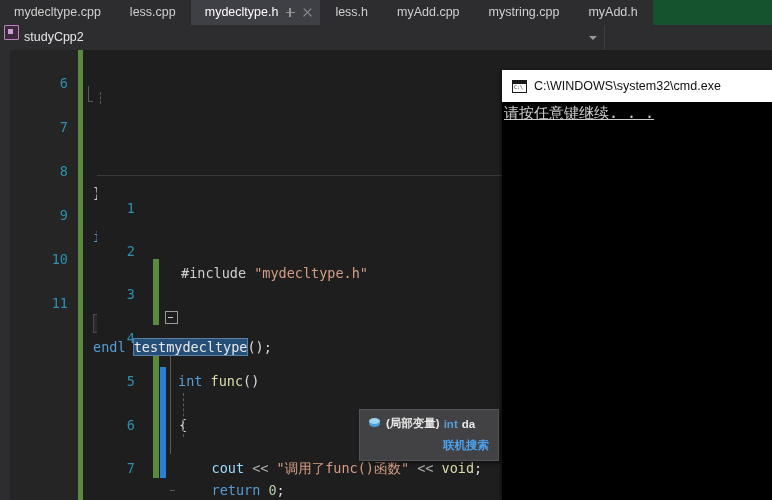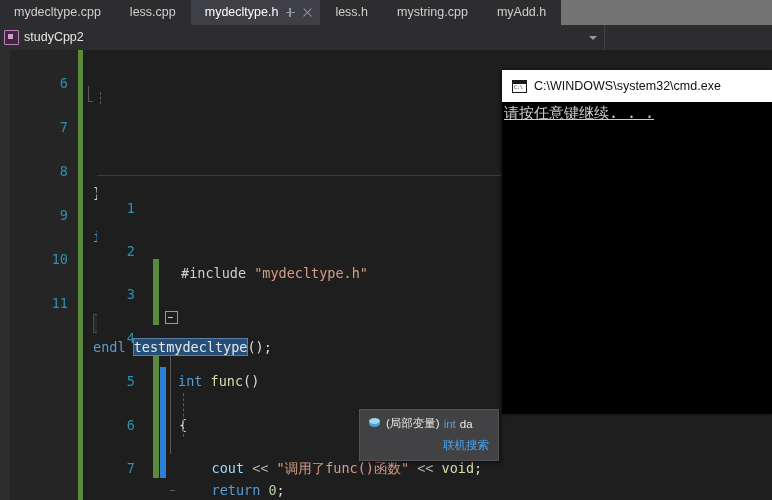--- a/index.html
+++ b/index.html
@@ -7,21 +7,21 @@
     width:772px;height:500px;overflow:hidden;
     background:#1e1e1e;
     font-family:"Liberation Sans", sans-serif;
     -webkit-font-smoothing:antialiased;
   }
   .app{position:relative;width:772px;height:500px;overflow:hidden;background:#252526;}
 
   
   .tabstrip{
     position:absolute;left:0;top:0;width:772px;height:25px;
-    background:#737373;
+    background:#14532d;
     display:flex;align-items:center;
   }
   .tab{
     display:flex;align-items:center;
     padding:0 14px;
     font-size:12.5px;color:#d0d0d0;
     white-space:nowrap;
     border-right:1px solid #2d2d30;
   }
   .tab.inactive{background:#2d2d30;color:#cfcfcf;}
@@ -45,21 +45,21 @@
   .close-ico::after{transform:rotate(-45deg);}
 
   
   .navbar{
     position:absolute;left:0;top:25px;width:772px;height:25px;
     background:#2d2d30;
     display:flex;align-items:stretch;
     border-bottom:1px solid #3f3f46;
   }
   .nav-combo{
-    display:flex;align-items:center;
+    display:flex;align-items:flex-start;
     flex:0 0 600px;width:600px;
     padding-left:4px;
     border-right:1px solid #3f3f46;
     position:relative;
   }
   .proj-ico{
     width:13px;height:13px;margin-right:5px;flex:none;
     border:1px solid #c080c0;background:#3a2a3a;position:relative;border-radius:1px;
   }
   .proj-ico::after{
@@ -166,20 +166,21 @@
   }
 
   
   .tooltip{
     position:absolute;left:359px;top:409px;width:140px;
     background:#424245;
     border:1px solid #54545a;
     box-shadow:2px 2px 4px rgba(0,0,0,.45);
     padding:6px 9px 7px 9px;
     box-sizing:border-box;
+    font-weight:bold;
   }
   .tt-row1{display:flex;align-items:center;white-space:nowrap;}
   .tt-ico{
     width:11px;height:11px;margin-right:6px;flex:none;position:relative;
   }
   .tt-ico::before{
     content:"";position:absolute;left:0;top:2px;width:11px;height:7px;
     border-radius:50%;background:#4a9fd8;
   }
   .tt-ico::after{
@@ -189,21 +190,21 @@
   .tt-text{font-family:"Liberation Sans",sans-serif;font-size:11.5px;color:#e8e8e8;}
   .tt-kw{color:#569cd6;font-family:"Liberation Sans",sans-serif;font-size:11.5px;}
   .tt-id{color:#e8e8e8;font-family:"Liberation Sans",sans-serif;font-size:11.5px;}
   .tt-link{
     display:block;margin-top:7px;
     font-size:11.5px;color:#4aa3f0;text-decoration:none;cursor:pointer;text-align:right;
   }
 
   
   .cmdwin{
-    position:absolute;left:502px;top:70px;width:270px;height:344px;
+    position:absolute;left:502px;top:70px;width:270px;height:430px;
     background:#f9a8d4;
     box-shadow:-1px 0 3px rgba(0,0,0,.6);
   }
   .cmd-title{
     height:32px;background:#ffffff;display:flex;align-items:center;padding-left:10px;
   }
   .cmd-ico{
     width:15px;height:13px;margin-right:7px;flex:none;
     background:#ffffff;border:1.5px solid #1a1a1a;position:relative;box-sizing:border-box;
   }
@@ -242,20 +243,23 @@
       <span class="tab-label">mydecltype.h</span>
       <span class="tab-icons">
         <span class="pin-ico"></span>
         <span class="close-ico"></span>
       </span>
     </div>
     <div class="tab inactive">
       <span class="tab-label">less.h</span>
     </div>
     <div class="tab inactive">
+      <span class="tab-label">myAdd.cpp</span>
+    </div>
+    <div class="tab inactive">
       <span class="tab-label">mystring.cpp</span>
     </div>
     <div class="tab inactive">
       <span class="tab-label">myAdd.h</span>
     </div>
   </div>
 
   <div class="navbar">
     <div class="nav-combo">
       <span class="proj-ico"></span>

